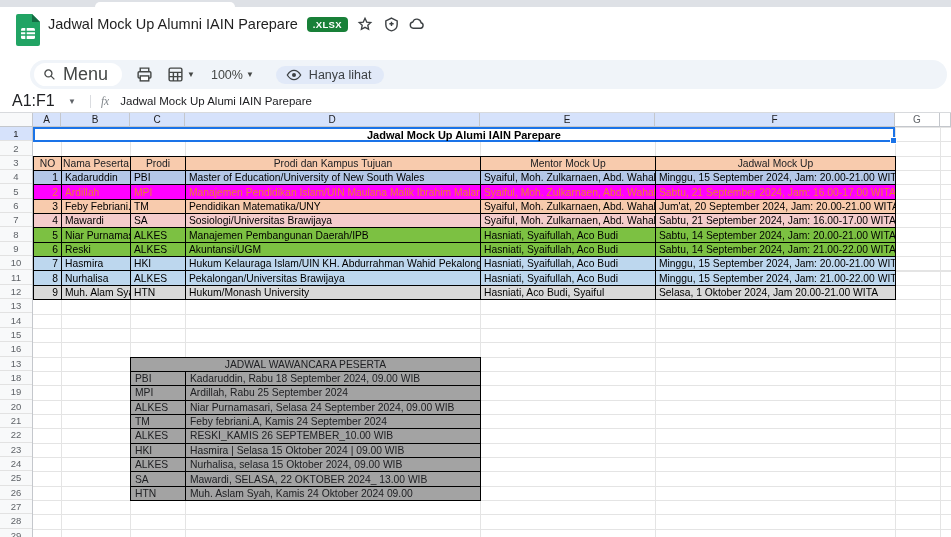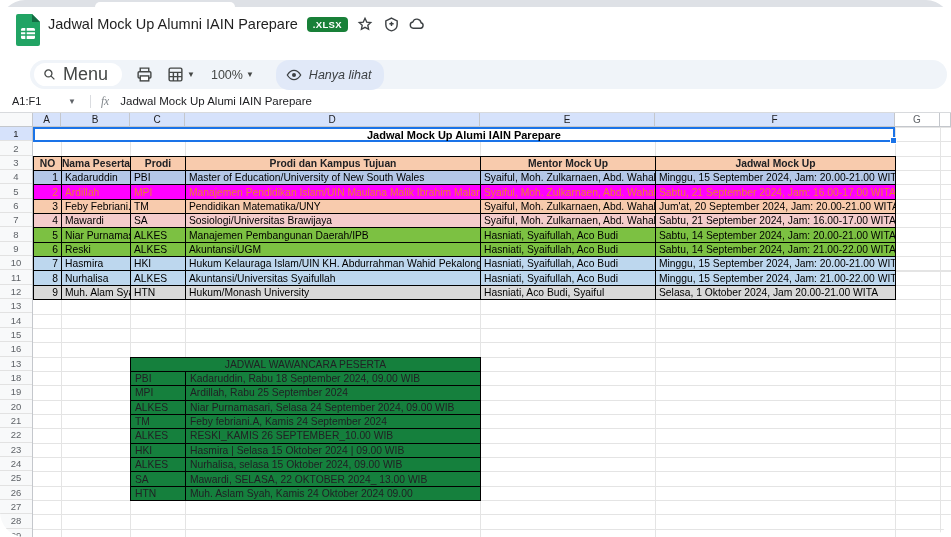--- a/index.html
+++ b/index.html
@@ -1,42 +1,42 @@
 <!DOCTYPE html>
 <html><head>
 <meta charset="utf-8">
 <style>
   html,body{margin:0;padding:0;background:#fff;}
   .screen{position:relative;width:951px;height:537px;overflow:hidden;background:#fff;
-          font-family:"Liberation Sans",sans-serif;color:#202124;border-radius:25px;}
+          font-family:"Liberation Sans",sans-serif;color:#202124;}
   
   .tabstrip{position:absolute;left:0;top:0;width:951px;height:7px;background:#DEE1E6;}
   .tabstrip .tab{position:absolute;left:95px;top:2px;width:140px;height:5px;background:#fff;border-radius:8px 8px 0 0;}
   
   .appheader{position:absolute;left:0;top:7px;width:951px;height:50px;background:#fff;}
   .logo{position:absolute;left:15px;top:6px;width:26px;height:34px;}
   .titlerow{position:absolute;left:48px;top:7px;height:20px;display:flex;align-items:center;gap:9px;}
   .doctitle{font-size:14.5px;color:#1f1f1f;white-space:nowrap;}
   .badge{background:#188038;color:#fff;font-size:9.5px;font-weight:bold;padding:2px 6px;border-radius:4px;letter-spacing:.3px;}
   .hicon{width:17px;height:17px;display:inline-flex;align-items:center;justify-content:center;color:#3c4043;}
   .menubar{position:absolute;left:44px;top:28px;height:20px;display:flex;align-items:center;}
   .menu-item{font-size:13px;color:#1f1f1f;padding:1px 7px;border-radius:8px;cursor:pointer;}
   .menu-item.disabled{color:#B3B6BA;}
   
   .toolbar{position:absolute;left:30px;top:60px;width:917px;height:29px;background:#F0F4F9;border-radius:15px;display:flex;align-items:center;}
   .menu-pill{margin-left:4px;height:23px;background:#fff;border-radius:12px;display:flex;align-items:center;padding:0 14px 0 9px;gap:7px;}
   .menu-pill span{font-size:18px;color:#444746;}
   .tbtn{display:flex;align-items:center;justify-content:center;color:#444746;margin-left:14px;}
   .caret{font-size:8px;color:#444746;margin-left:3px;}
   .zoomctl{display:flex;align-items:center;margin-left:16px;font-size:12.5px;color:#444746;}
-  .viewpill{margin-left:22px;height:30px;background:#E1E9F8;border-radius:13px;display:flex;align-items:center;padding:0 13px 0 10px;gap:7px;font-style:italic;}
+  .viewpill{margin-left:22px;height:18px;background:#E1E9F8;border-radius:13px;display:flex;align-items:center;padding:0 13px 0 10px;gap:7px;}
   .viewpill span{font-size:12.5px;color:#3c4043;}
   
   .fbar{position:absolute;left:0;top:90px;width:951px;height:22px;background:#fff;border-bottom:1px solid #D8DADD;display:flex;align-items:center;}
-  .namebox{width:56px;padding-left:12px;font-size:11px;color:#202124;}
+  .namebox{width:56px;padding-left:12px;font-size:16px;color:#202124;}
   .nb-caret{font-size:8px;color:#5f6368;margin-right:14px;}
   .fdiv{width:1px;height:13px;background:#DADCE0;margin-right:10px;}
   .fx{font-family:"Liberation Serif",serif;font-style:italic;font-size:11.5px;color:#80868B;margin-right:11px;}
   .fval{font-size:11.5px;color:#202124;white-space:nowrap;}
   
   .corner{position:absolute;left:0;top:113px;width:33px;height:14px;background:#F8F9FA;box-sizing:border-box;border-right:1px solid #C4C7CC;border-bottom:1px solid #C4C7CC;}
   .colheads{position:absolute;left:33px;top:113px;height:14px;display:flex;}
   .colh{box-sizing:border-box;height:14px;border-right:1px solid #C4C7CC;border-bottom:1px solid #C4C7CC;
         font-size:10px;color:#5f6368;display:flex;align-items:center;justify-content:center;background:#fff;}
   .colh.sel{background:#D6E2FB;color:#202124;}
@@ -50,27 +50,27 @@
   
   .selcell{position:absolute;left:33px;top:127px;width:862px;height:15px;box-sizing:border-box;background:#fff;
            border:2px solid #1A73E8;display:flex;align-items:center;justify-content:center;
            font-weight:bold;font-size:11px;color:#000;}
   .fillhandle{position:absolute;right:-4px;bottom:-4px;width:7px;height:7px;background:#1A73E8;border:1px solid #fff;box-sizing:border-box;}
   
   .maintable{position:absolute;left:33px;top:155.7px;display:grid;grid-template-columns:28px 69px 55px 295px 175px 240px;
              grid-auto-rows:14.35px;border-left:1px solid #000;border-top:1px solid #000;}
   .mcell{box-sizing:border-box;border-right:1px solid #000;border-bottom:1px solid #000;
          font-size:10.3px;line-height:13px;padding:0 3px;white-space:nowrap;overflow:hidden;display:flex;align-items:center;background:#fff;}
-  .mcell.head{font-weight:bold;justify-content:center;}
+  .mcell.head{font-weight:normal;justify-content:center;}
   .mcell.num{justify-content:flex-end;}
   
   .intable{position:absolute;left:130px;top:356.6px;display:grid;grid-template-columns:55px 295px;
            grid-auto-rows:14.35px;border-left:1px solid #000;border-top:1px solid #000;background:#fff;}
   .icell{box-sizing:border-box;border-right:1px solid #000;border-bottom:1px solid #000;
-         font-size:10.3px;line-height:13px;padding:0 4px;white-space:nowrap;overflow:hidden;display:flex;align-items:center;background:#15803d;text-align:right;}
+         font-size:10.3px;line-height:13px;padding:0 4px;white-space:nowrap;overflow:hidden;display:flex;align-items:center;background:#a3a3a3;text-align:right;}
   .icell.title{grid-column:1/3;justify-content:center;}
   svg{display:block;}
 </style>
 </head>
 <body>
 
 <div class="screen">
 
   <div class="tabstrip">
     <div class="tab"></div>
@@ -253,21 +253,21 @@
       <div class="mcell" style="background: rgb(124, 193, 66); color: rgb(0, 0, 0);">Sabtu, 14 September 2024, Jam: 21.00-22.00 WITA</div>
       <div class="mcell num" style="background: rgb(189, 215, 238); color: rgb(0, 0, 0);">7</div>
       <div class="mcell" style="background: rgb(189, 215, 238); color: rgb(0, 0, 0);">Hasmira</div>
       <div class="mcell" style="background: rgb(189, 215, 238); color: rgb(0, 0, 0);">HKI</div>
       <div class="mcell" style="background: rgb(189, 215, 238); color: rgb(0, 0, 0);">Hukum Kelauraga Islam/UIN KH. Abdurrahman Wahid Pekalongan</div>
       <div class="mcell" style="background: rgb(189, 215, 238); color: rgb(0, 0, 0);">Hasniati, Syaifullah, Aco Budi</div>
       <div class="mcell" style="background: rgb(189, 215, 238); color: rgb(0, 0, 0);">Minggu, 15 September 2024, Jam: 20.00-21.00 WITA</div>
       <div class="mcell num" style="background: rgb(189, 215, 238); color: rgb(0, 0, 0);">8</div>
       <div class="mcell" style="background: rgb(189, 215, 238); color: rgb(0, 0, 0);">Nurhalisa</div>
       <div class="mcell" style="background: rgb(189, 215, 238); color: rgb(0, 0, 0);">ALKES</div>
-      <div class="mcell" style="background: rgb(189, 215, 238); color: rgb(0, 0, 0);">Akuntansi/Universitas Syaifullah</div>
+      <div class="mcell" style="background: rgb(189, 215, 238); color: rgb(0, 0, 0);">Pekalongan/Universitas Brawijaya</div>
       <div class="mcell" style="background: rgb(189, 215, 238); color: rgb(0, 0, 0);">Hasniati, Syaifullah, Aco Budi</div>
       <div class="mcell" style="background: rgb(189, 215, 238); color: rgb(0, 0, 0);">Minggu, 15 September 2024, Jam: 21.00-22.00 WITA</div>
       <div class="mcell num" style="background: rgb(217, 217, 217); color: rgb(0, 0, 0);">9</div>
       <div class="mcell" style="background: rgb(217, 217, 217); color: rgb(0, 0, 0);">Muh. Alam Syah</div>
       <div class="mcell" style="background: rgb(217, 217, 217); color: rgb(0, 0, 0);">HTN</div>
       <div class="mcell" style="background: rgb(217, 217, 217); color: rgb(0, 0, 0);">Hukum/Monash University</div>
       <div class="mcell" style="background: rgb(217, 217, 217); color: rgb(0, 0, 0);">Hasniati, Aco Budi, Syaiful</div>
       <div class="mcell" style="background: rgb(217, 217, 217); color: rgb(0, 0, 0);">Selasa, 1 Oktober 2024, Jam 20.00-21.00 WITA</div>
     </div>
 

